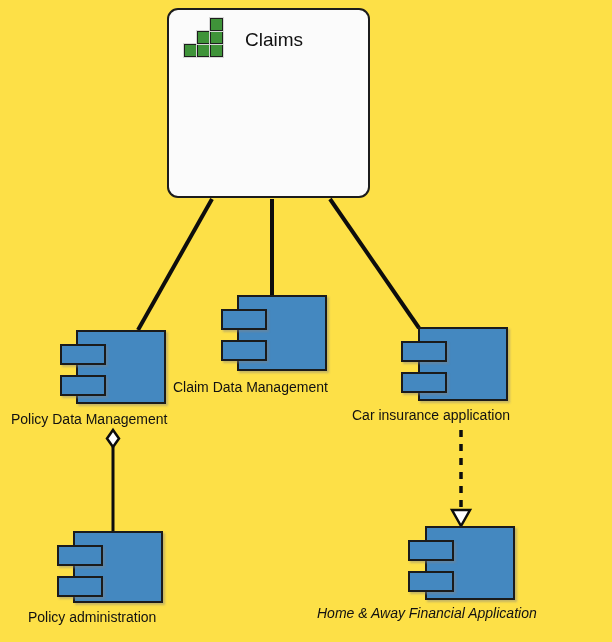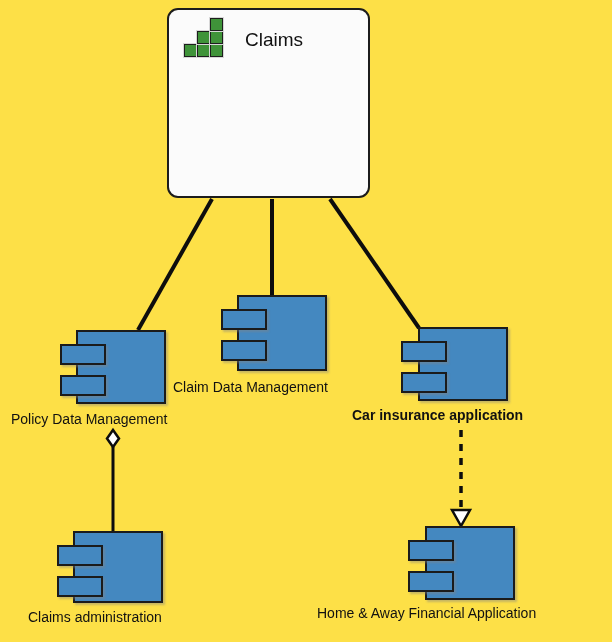--- a/index.html
+++ b/index.html
@@ -135,30 +135,30 @@
     <div class="comp-body" style="left:237px; top:295px; width:90px; height:76px;"></div>
     <div class="comp-tab" style="left:221px; top:309px;"></div>
     <div class="comp-tab" style="left:221px; top:340px;"></div>
     <div class="comp-label" style="left:173px; top:377px;">Claim Data Management</div>
   </div>
 
   <div class="component">
     <div class="comp-body" style="left:418px; top:327px; width:90px; height:74px;"></div>
     <div class="comp-tab" style="left:401px; top:341px;"></div>
     <div class="comp-tab" style="left:401px; top:372px;"></div>
-    <div class="comp-label" style="left:352px; top:405px;font-weight:bold;">Car insurance application</div>
+    <div class="comp-label" style="left:352px; top:405px;">Car insurance application</div>
   </div>
 
   <div class="component">
     <div class="comp-body" style="left:73px; top:531px; width:90px; height:72px;"></div>
     <div class="comp-tab" style="left:57px; top:545px;"></div>
     <div class="comp-tab" style="left:57px; top:576px;"></div>
-    <div class="comp-label" style="left:28px; top:607px;">Claims administration</div>
+    <div class="comp-label" style="left:28px; top:607px;">Policy administration</div>
   </div>
 
   <div class="component">
     <div class="comp-body" style="left:425px; top:526px; width:90px; height:74px;"></div>
     <div class="comp-tab" style="left:408px; top:540px;"></div>
     <div class="comp-tab" style="left:408px; top:571px;"></div>
-    <div class="comp-label" style="left:317px; top:603px;">Home &amp; Away Financial Application</div>
+    <div class="comp-label" style="left:317px; top:603px;font-style:italic;">Home &amp; Away Financial Application</div>
   </div>
 
 </div>
 
 </body></html>

